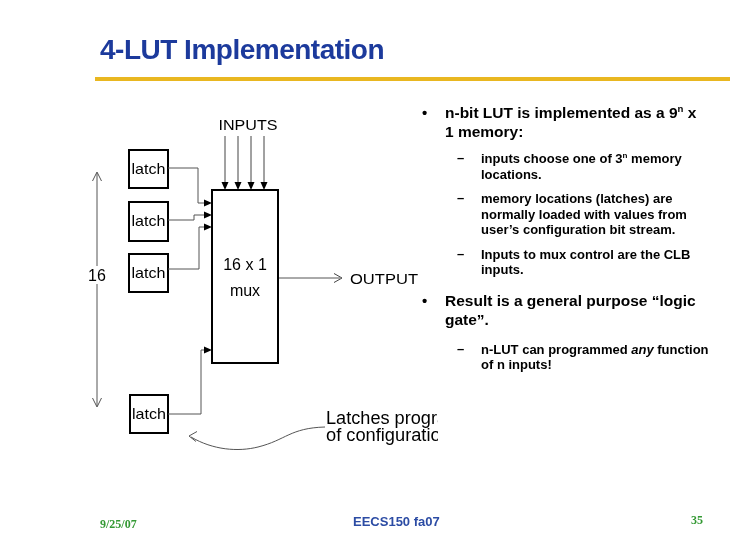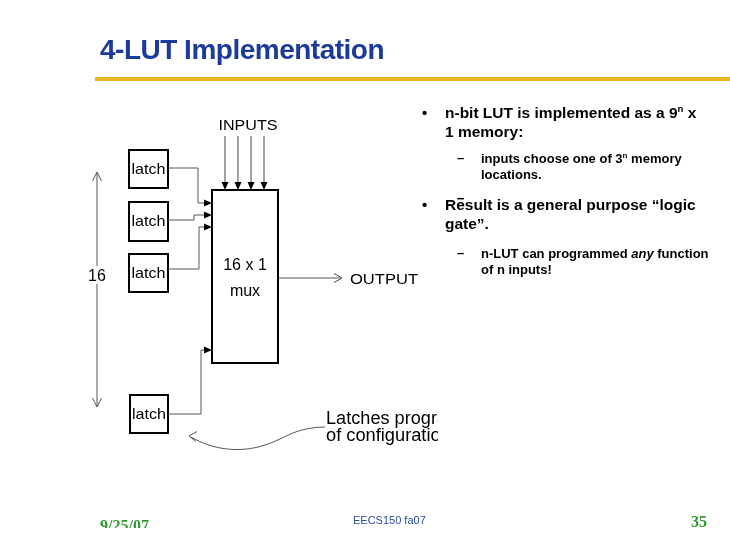--- a/index.html
+++ b/index.html
@@ -27,27 +27,27 @@
   .sb1 { margin-top:10px; }
   .sb2 { margin-top:9px; }
   .sb3 { margin-top:9px; }
   .b2  { margin-top:13px; }
   .sb4 { margin-top:13px; }
   sup { font-size:0.62em; line-height:0; }
   .diagram { position:absolute; left:0; top:0; }
   .diagram text { font-family:"Liberation Sans", sans-serif; fill:#000; }
   .footer-date, .footer-page {
     position:absolute; font-family:"Liberation Serif", serif;
-    font-weight:bold; font-size:16px; color:var(--footer_green,#339933);
+    font-weight:bold; font-size:12px; color:var(--footer_green,#339933);
   }
   .footer-date { left:62px; top:517px; }
   .footer-page { left:653px; top:513px;text-align:center; }
   .footer-course {
     position:absolute; left:315px; top:514px;
-    font-weight:normal; font-size:11px; color:var(--footer_blue,#2C4CA4);
+    font-weight:bold; font-size:13px; color:var(--footer_blue,#2C4CA4);
   }
 </style>
 </head>
 <body>
 
 <div class="slide">
 
   <div class="title">4-LUT Implementation</div>
   <div class="rule"></div>
 
@@ -124,24 +124,26 @@
       <span>n-bit LUT is implemented as a 9</span><sup>n</sup><span> x 1 memory:</span>
     </div>
 
     <div class="sb sb1">
       <span class="mark">–</span>
       <span>inputs choose one of 3</span><sup>n</sup><span> memory locations.</span>
     </div>
 
     <div class="sb sb2">
       <span class="mark">–</span>
+      <span>memory locations (latches) are normally loaded with values from user’s configuration bit stream.</span>
     </div>
 
     <div class="sb sb3">
       <span class="mark">–</span>
+      <span>Inputs to mux control are the CLB inputs.</span>
     </div>
 
     <div class="b b2">
       <span class="mark">•</span>
       <span>Result is a general purpose “logic gate”.</span>
     </div>
 
     <div class="sb sb4">
       <span class="mark">–</span>
       <span>n-LUT can programmed </span><i>any</i><span> function of n inputs!</span>

